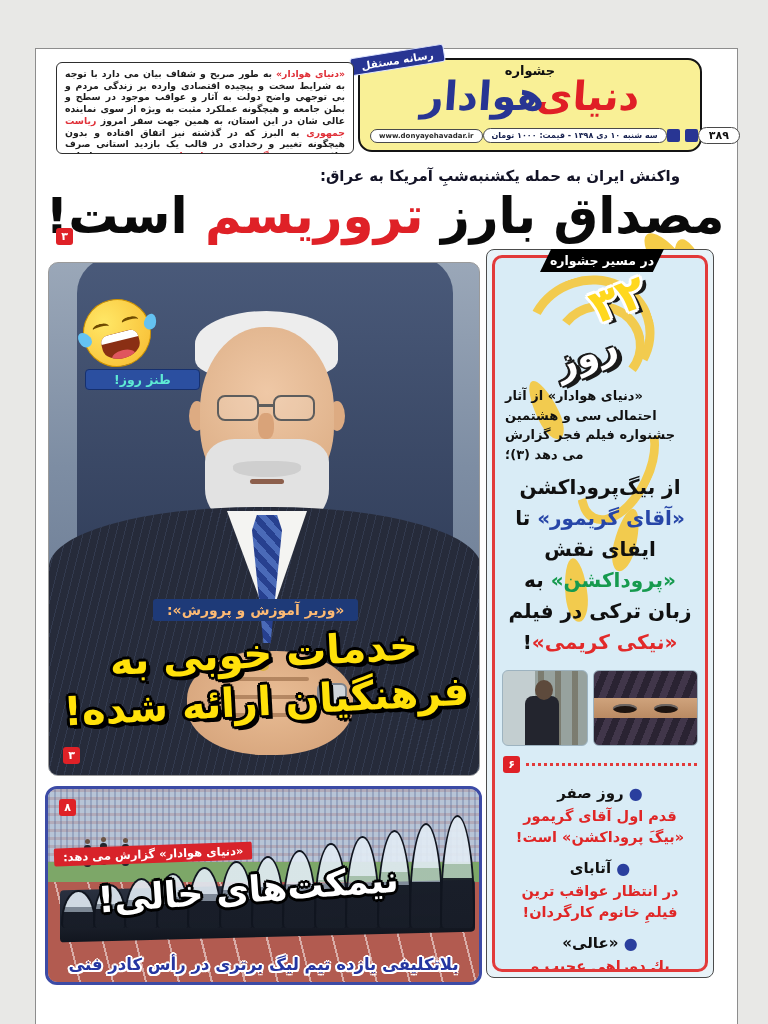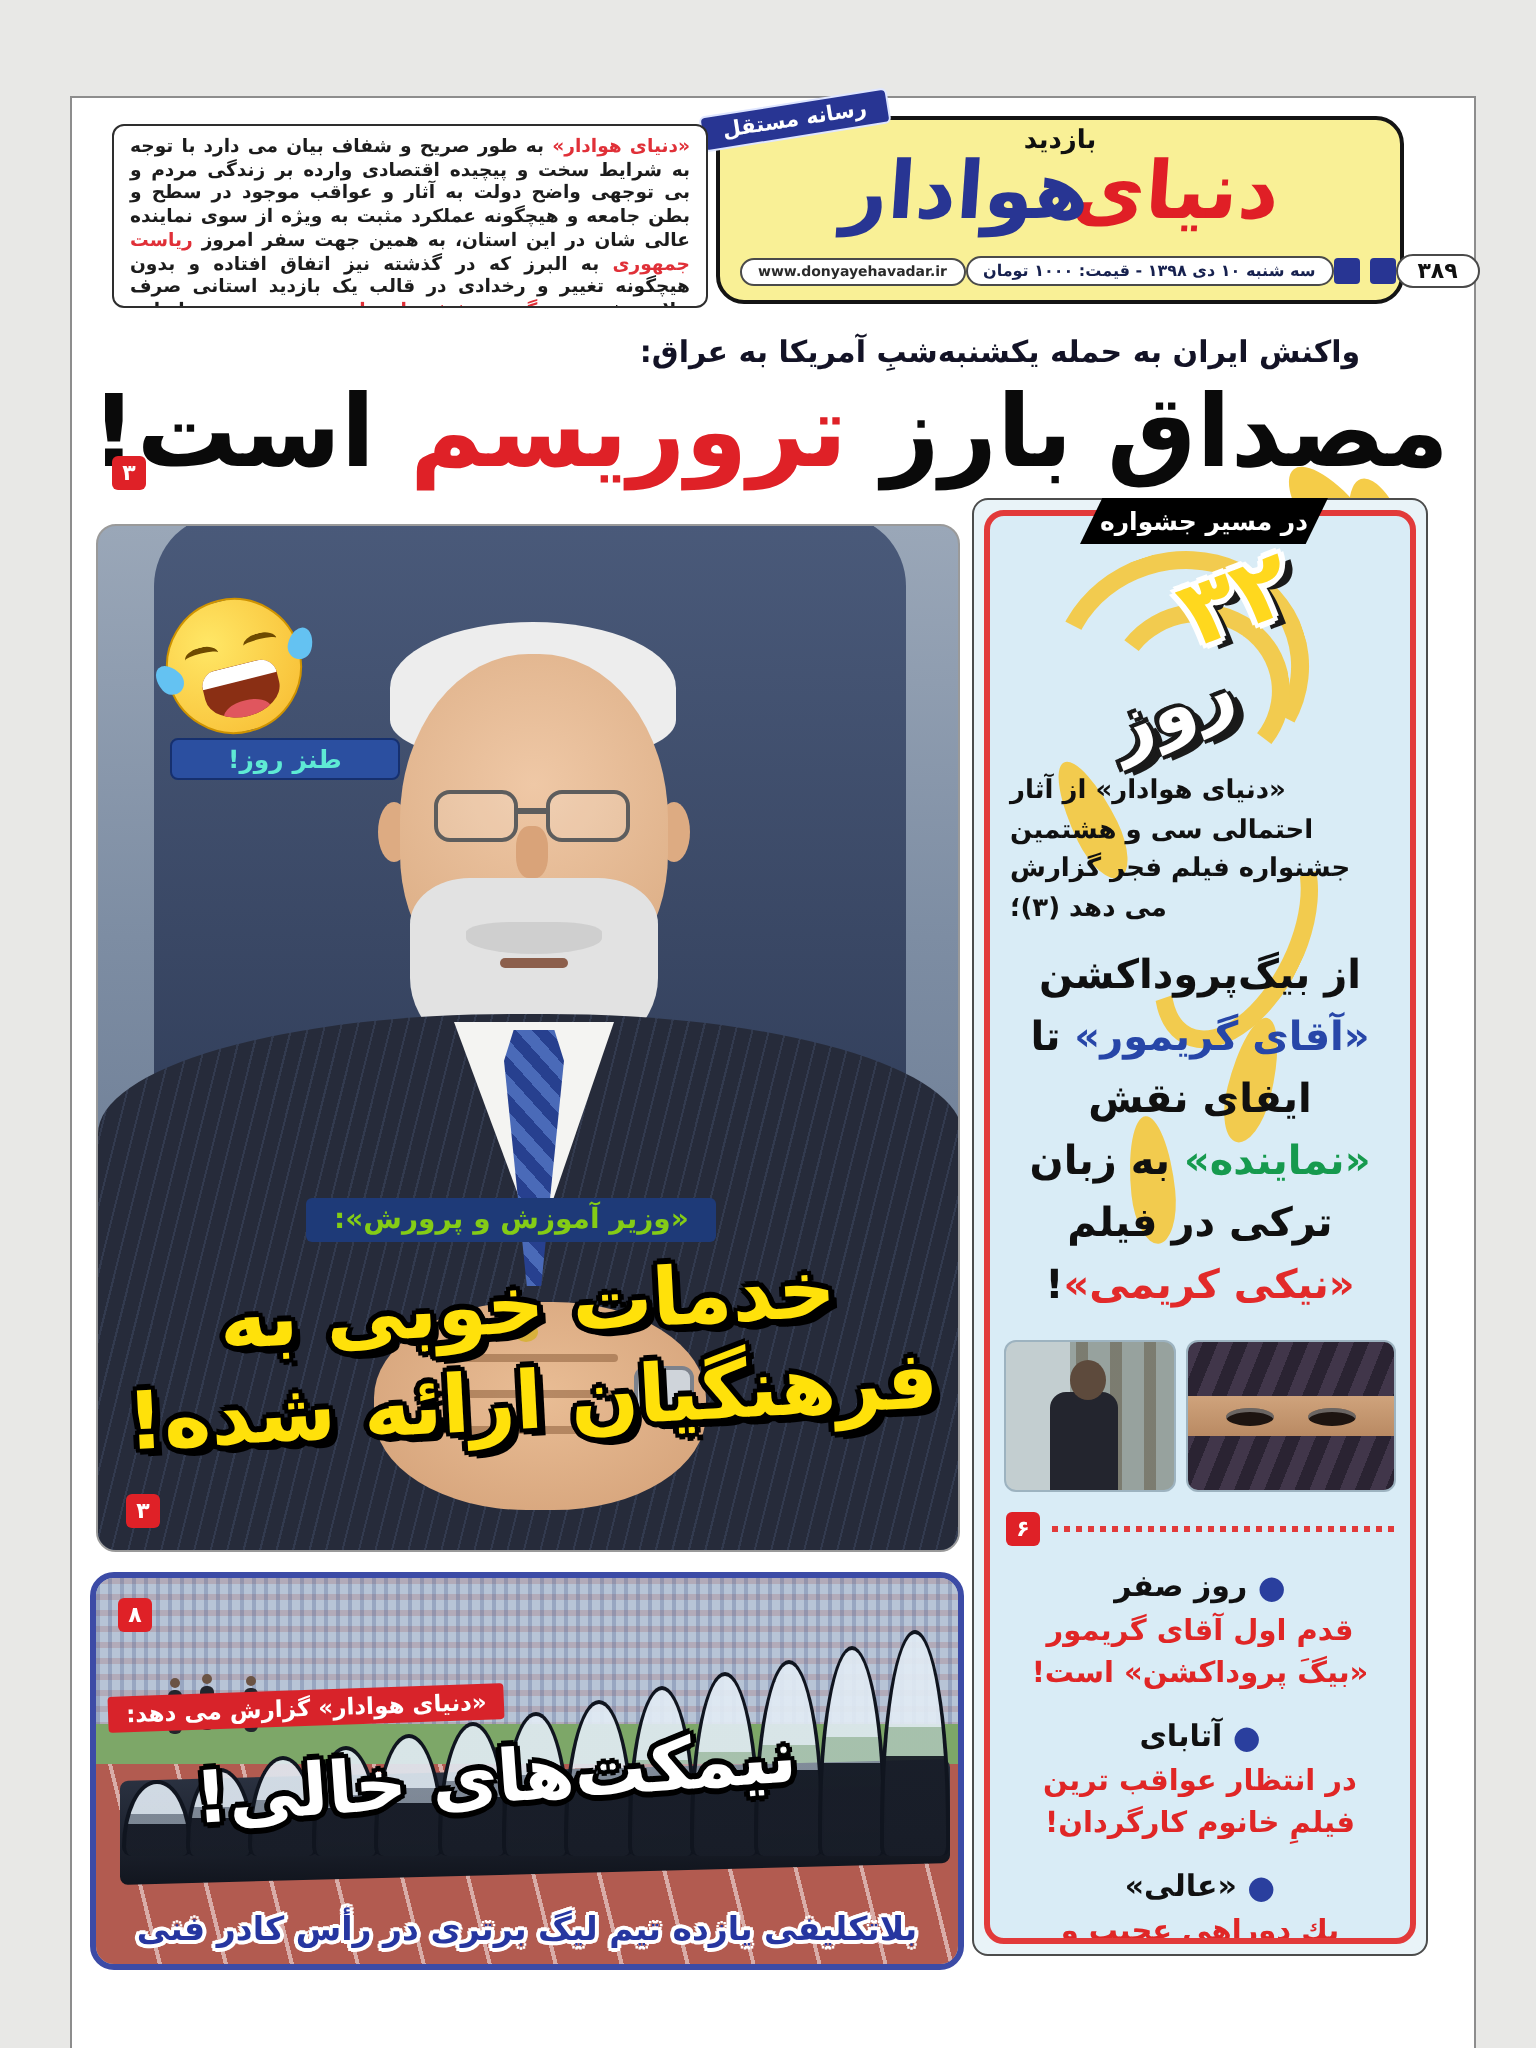--- a/index.html
+++ b/index.html
@@ -60,21 +60,21 @@
   .eye{position:absolute;top:20px;width:17px;height:9px;border-bottom:3.5px solid #6e4a00;border-radius:0 0 50% 50%;transform:rotate(180deg);}
   .eye.l{left:10px;} .eye.r{left:40px;}
   .emouth{position:absolute;left:15px;top:33px;width:38px;height:26px;background:#8a2f14;border-radius:8px 8px 50% 50%;overflow:hidden;}
   .teeth{position:absolute;left:0;top:0;width:100%;height:8px;background:#fff;}
   .tongue{position:absolute;left:7px;bottom:-4px;width:24px;height:12px;background:#e0565e;border-radius:50%;}
   .tear{position:absolute;width:12px;height:16px;background:#64c2f2;border-radius:50% 50% 50% 50%/60% 60% 40% 40%;}
   .tear.l{left:-6px;top:24px;transform:rotate(-28deg);}
   .tear.r{left:62px;top:22px;transform:rotate(28deg);}
   .humor-badge{position:absolute;left:36px;top:106px;background:#2b4fa0;border:1px solid #16306e;color:#5eead4;font-size:12.5px;font-weight:bold;padding:2px 28px;border-radius:4px;direction:rtl;white-space:nowrap;}
 
-  .cap-badge{position:absolute;left:104px;top:336px;background:#1e3a78;color:#84cc16;font-size:14px;font-weight:bold;padding:3px 14px;border-radius:3px;direction:rtl;white-space:nowrap;}
+  .cap-badge{position:absolute;left:104px;top:336px;background:#1e3a78;color:#fdba74;font-size:14px;font-weight:bold;padding:3px 14px;border-radius:3px;direction:rtl;white-space:nowrap;}
   .yellow-head{position:absolute;left:8px;top:366px;width:416px;transform:rotate(-3deg);text-align:center;direction:rtl;font-size:40px;line-height:1.2;font-weight:bold;color:#ffe10a;
     text-shadow:-2px -2px 0 #000,2px -2px 0 #000,-2px 2px 0 #000,2px 2px 0 #000,-3px 0 0 #000,3px 0 0 #000,0 -3px 0 #000,0 3px 0 #000,4px 4px 0 #000;}
   .badge-photo{left:14px;top:484px;position:absolute;}
 
   
   .sports{position:absolute;left:45px;top:786px;width:437px;height:199px;border:3.5px solid #3c4ba6;border-radius:12px;overflow:hidden;background:#b3c0d2;z-index:3;}
   .stands{position:absolute;left:0;top:0;width:100%;height:40%;background:repeating-linear-gradient(90deg,rgba(70,90,140,.28) 0 2px,transparent 2px 6px),repeating-linear-gradient(180deg,rgba(160,70,70,.20) 0 3px,transparent 3px 8px),#b7c4d6;}
   .pitch{position:absolute;left:0;top:38%;width:100%;height:12%;background:#7da768;}
   .track{position:absolute;left:0;top:48%;width:100%;height:52%;background:repeating-linear-gradient(76deg,transparent 0 30px,rgba(255,255,255,.5) 30px 32px),#b25b50;}
   .dugout-base{position:absolute;left:12px;right:4px;top:96px;height:52px;background:linear-gradient(180deg,#2a3140,#12161f);border-radius:4px;transform:skewY(-1.5deg);}
@@ -137,21 +137,21 @@
   .fi-sub{margin-top:3px;font-size:14.5px;line-height:1.45;font-weight:bold;color:#e02626;padding:0 8px;}
 </style>
 </head>
 <body>
 
 <div class="stage">
   <div class="sheet"></div>
 
   <div class="masthead">
     <div class="mh-ribbon">رسانه مستقل</div>
-    <div class="mh-label">بازدید</div>
+    <div class="mh-label">جشواره</div>
     <div class="mh-logo">
       <span class="w1">دنیای</span><span class="w2">هوادار</span>
     </div>
     <div class="mh-row">
       <span class="pill web">www.donyayehavadar.ir</span>
       <span class="pill">سه شنبه ۱۰ دی ۱۳۹۸ - قیمت: ۱۰۰۰ تومان</span>
       <span class="sqwrap">
         <span class="blue-sq"></span>
         <span class="blue-sq"></span>
       </span>
@@ -258,21 +258,21 @@
       </div>
       <div class="countdown">
         <span class="cd-num">۳۲</span>
         <span class="cd-line"></span>
         <span class="cd-word">روز</span>
       </div>
       <div class="fest-intro">«دنیای هوادار» از آثار احتمالی سی و هشتمین جشنواره فیلم فجر گزارش می دهد (۳)؛</div>
       <div class="fest-head">
         <span>از بیگ‌پروداکشن</span><br>
         <span class="blue">«آقای گریمور»</span><span> تا ایفای </span>
-        <span>نقش </span><span class="green">«نماینده»</span>
+        <span>نقش </span><span class="green">«پروداکشن»</span>
         <span> به زبان ترکی در </span>
         <span>فیلم </span><span class="red">«نیکی کریمی»</span><span>!</span>
       </div>
       <div class="fest-photos">
         <div class="fp fp-left">
           <div class="trunks"></div>
           <div class="body"></div>
           <div class="head"></div>
         </div>
         <div class="fp fp-right">

